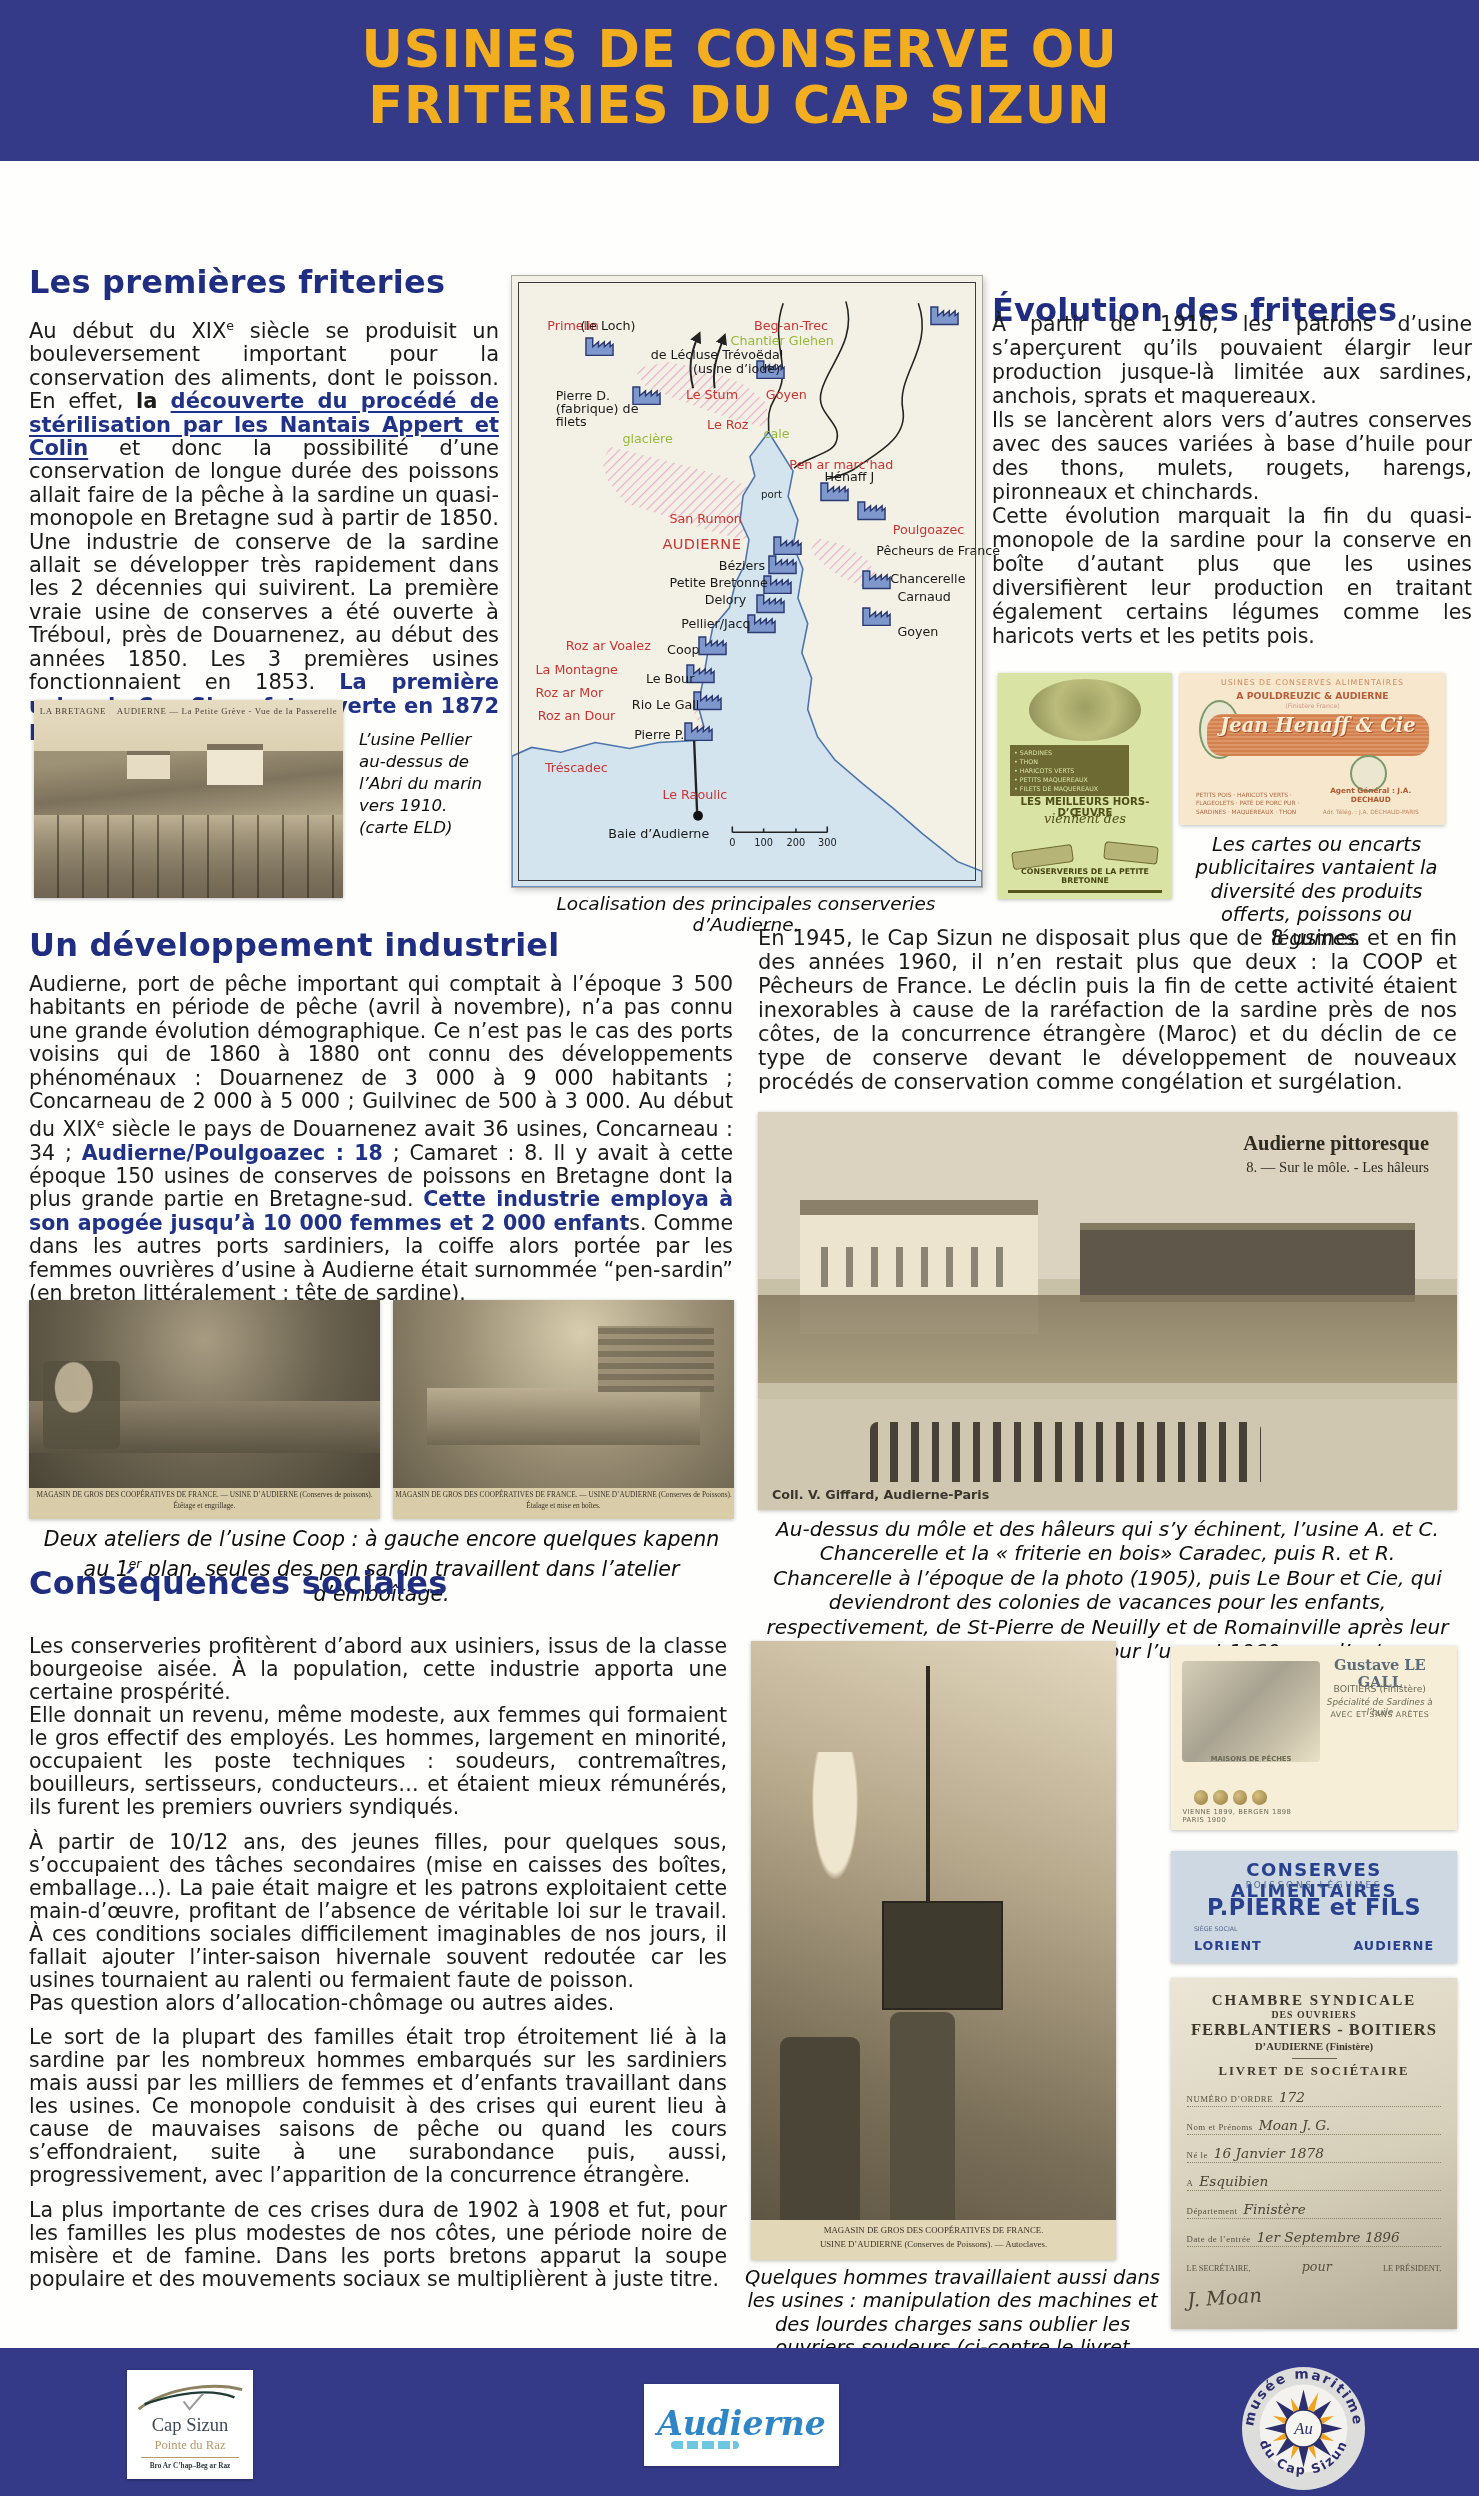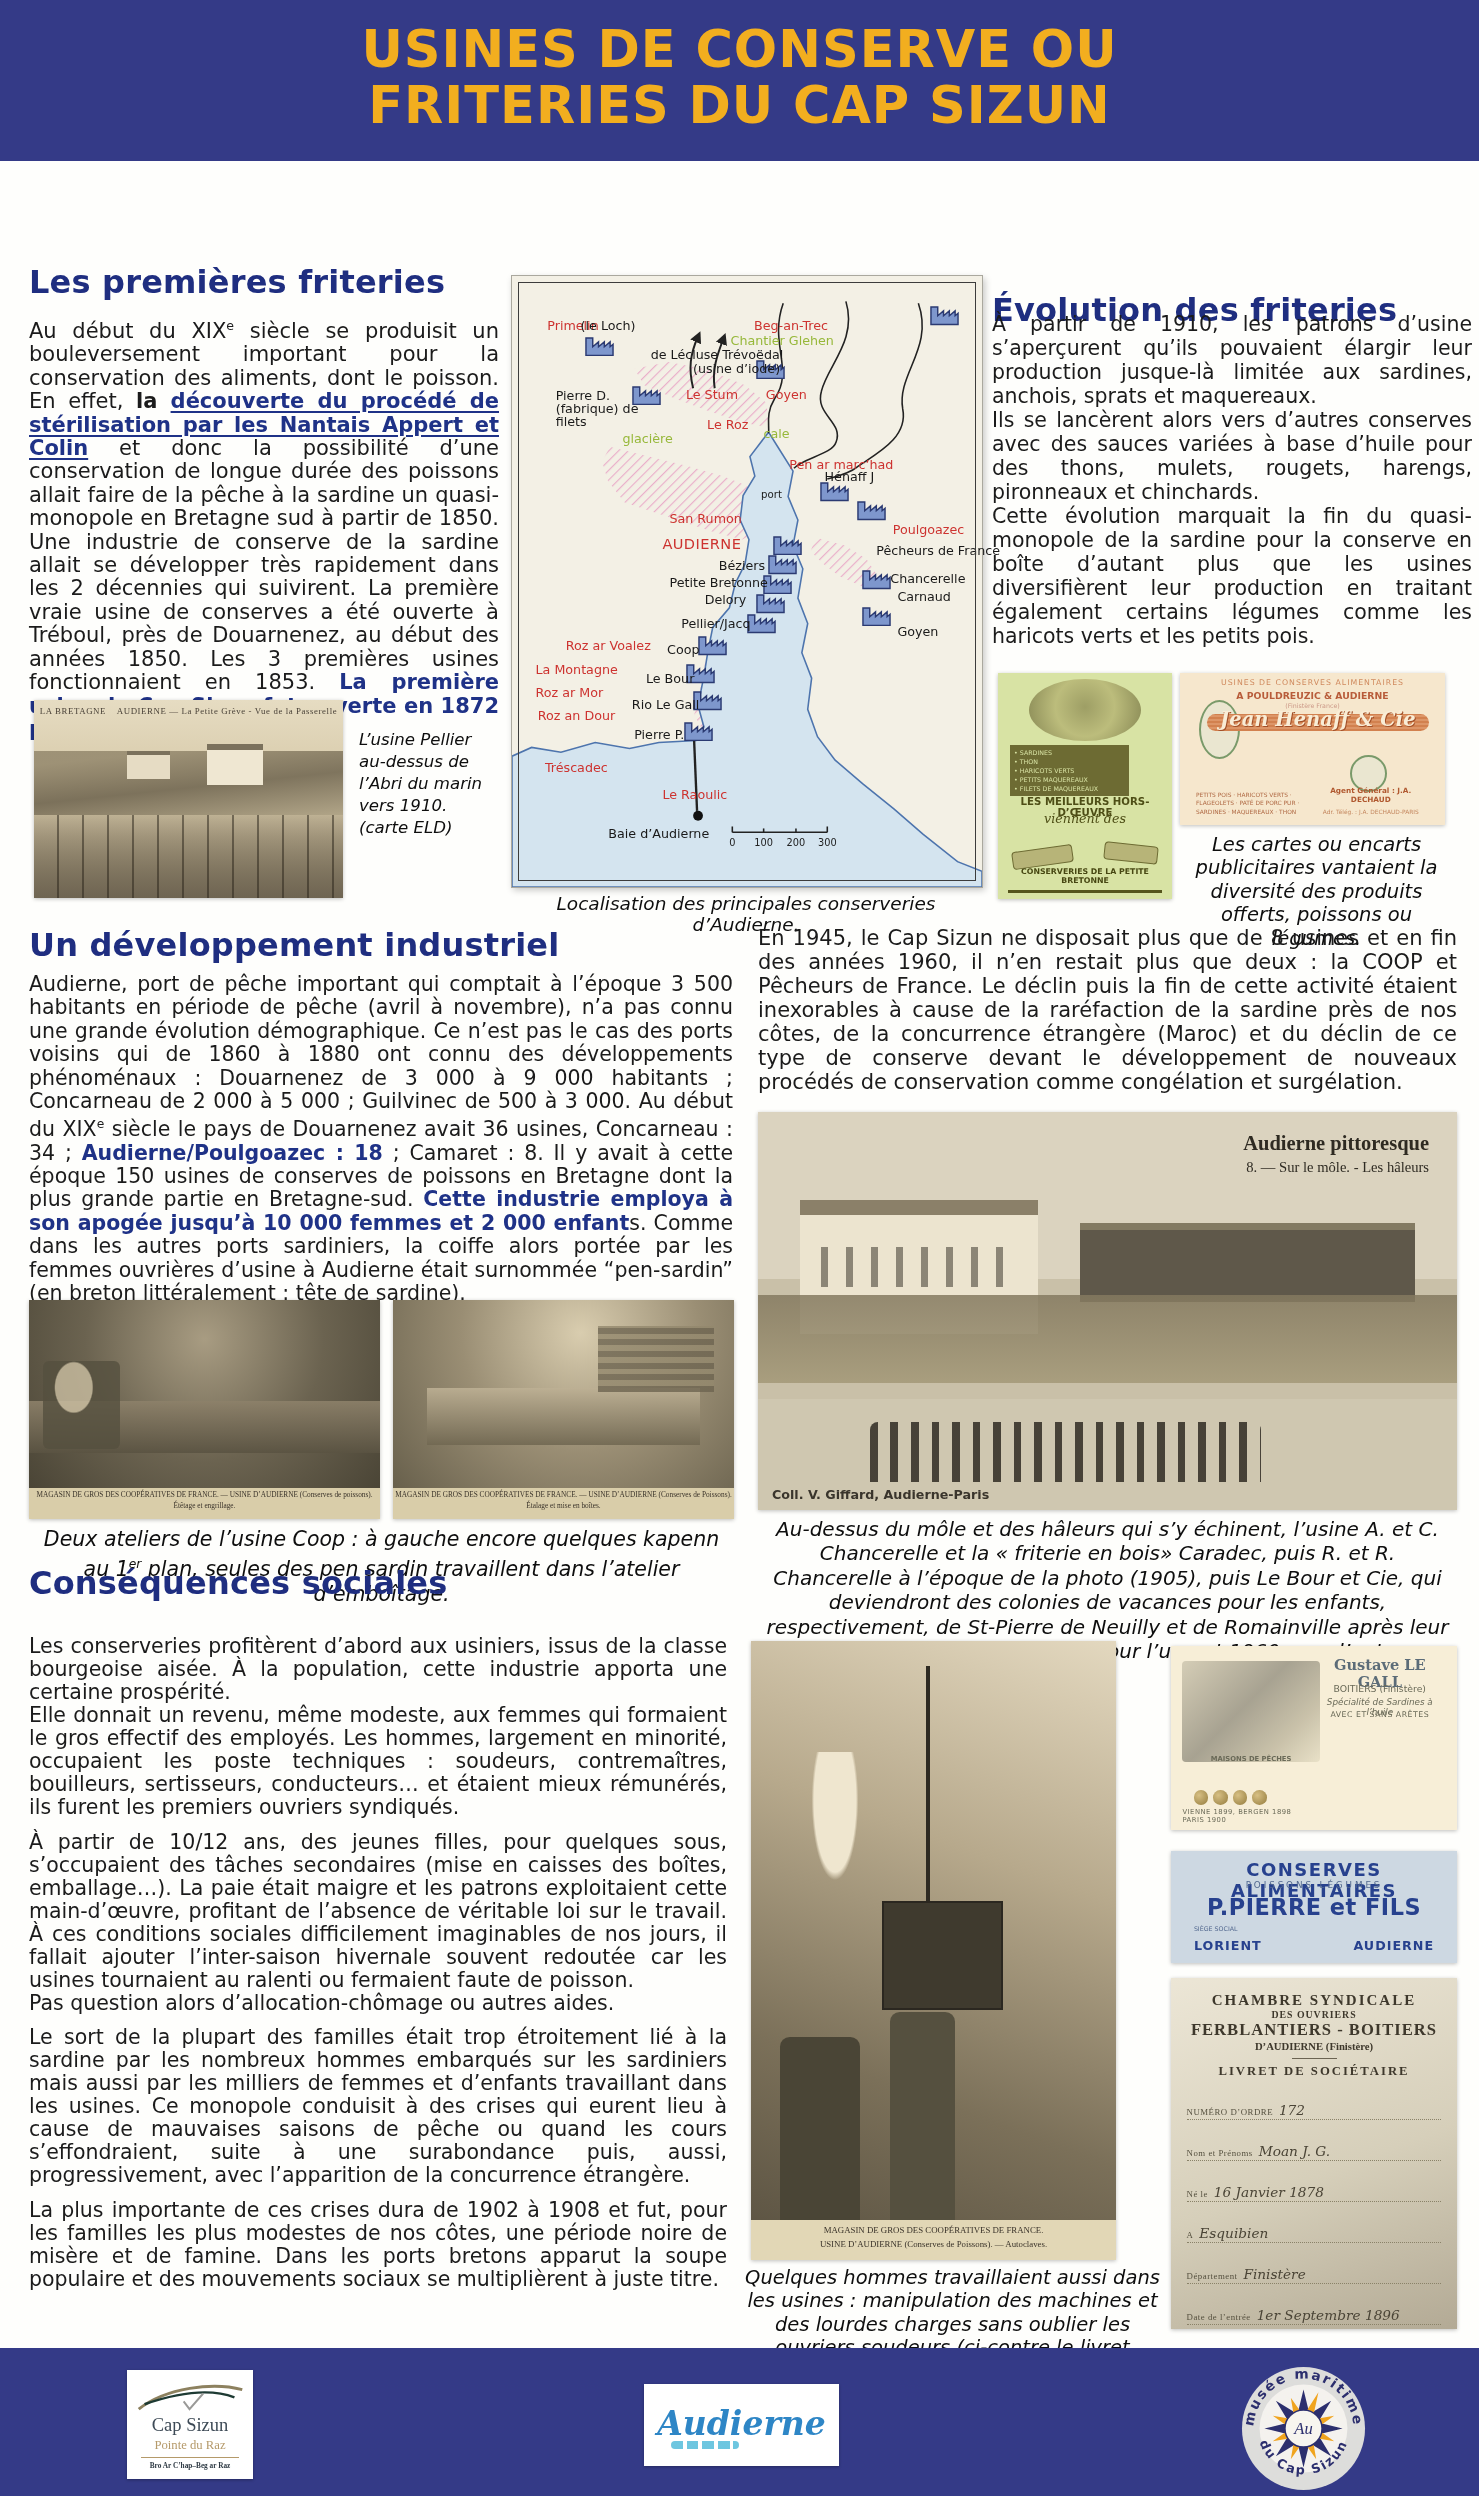--- a/index.html
+++ b/index.html
@@ -53,23 +53,23 @@
   .gc-l1{position:absolute;top:123px;left:0;right:0;text-align:center;font-weight:bold;font-size:10.2px;color:#4e4e16;}
   .gc-l2{position:absolute;top:138px;left:0;right:0;text-align:center;font-style:italic;
          font-family:"DejaVu Serif",serif;font-size:12.7px;color:#4e4e16;}
   .gc-tin{position:absolute;height:15.6px;border-radius:3.9px;background:#b7b478;border:1px solid #6d6b33;}
   .gc-l3{position:absolute;bottom:13.7px;left:0;right:0;text-align:center;font-weight:bold;font-size:7.8px;color:#474712;}
   .gc-rule{position:absolute;bottom:5.9px;left:6%;right:6%;height:2.9px;background:#55551c;}
   .hc{background:#f6e7cd;color:#c4734c;}
   .hc-t1{position:absolute;top:4.9px;left:0;right:0;text-align:center;font-size:7.8px;letter-spacing:1px;color:#d08a5e;}
   .hc-t2{position:absolute;top:16.6px;left:0;right:0;text-align:center;font-size:9.3px;font-weight:bold;color:#b85c3a;}
   .hc-t3{position:absolute;top:29px;left:0;right:0;text-align:center;font-size:6.3px;color:#c98;}
-  .hc-banner{position:absolute;top:41px;left:10%;right:6%;height:17px;border-radius:15.6px;
+  .hc-banner{position:absolute;top:41px;left:10%;right:6%;height:42px;border-radius:15.6px;
              background:repeating-linear-gradient(0deg,#d2814f 0 2px,#dd9668 2px 3.9px);
-             display:flex;align-items:flex-end;justify-content:center;}
+             display:flex;align-items:flex-start;justify-content:center;}
   .hc-name{font-family:"DejaVu Serif",serif;font-style:italic;font-weight:bold;font-size:19.5px;color:#f9edd6;text-shadow:1px 1px 0 #a14f28;}
   .hc-oval{position:absolute;border:2px solid #7a9a6a;background:#eae6d0;}
   .hc-prod{position:absolute;left:6%;bottom:7.8px;width:40%;font-size:5.9px;line-height:1.5;color:#b06a45;}
   .hc-agent{position:absolute;right:5%;bottom:21.5px;width:46%;text-align:center;font-size:7.3px;font-weight:bold;color:#b0582f;}
   .hc-agent2{position:absolute;right:5%;bottom:9.8px;width:46%;text-align:center;font-size:5.9px;color:#c4875f;}
   .lg{background:#f7eed7;}
   .lg-etch{position:absolute;left:4%;top:8%;width:48%;height:55%;
            background:linear-gradient(135deg,#c9c2ab 0%,#8d897a 45%,#b9b29a 75%,#e4dcc2 100%);
            border-radius:3.9px;opacity:.75;}
   .lg-name{position:absolute;right:4%;top:9.8px;width:46%;text-align:center;font-family:"DejaVu Serif",serif;
@@ -88,21 +88,21 @@
   .lv{background:linear-gradient(160deg,#ece6d6 0%,#d6cfba 55%,#b3aa95 100%);
       font-family:"Liberation Serif",serif;color:#3e382c;padding:13.7px 15.6px;box-sizing:border-box;}
   .lv h4{margin:0;text-align:center;font-weight:bold;}
   .lv-h1{font-size:15px;letter-spacing:2px;}
   .lv-h2{font-size:9.8px;letter-spacing:1px;margin-top:2.9px;}
   .lv-h3{font-size:16.6px;letter-spacing:1px;margin-top:3.9px;}
   .lv-h4{font-size:10.7px;margin-top:2.9px;}
   .lv-h5{font-size:12.7px;letter-spacing:2px;margin-top:9.8px;}
   .lv-div{width:45px;height:1px;background:#6b6452;margin:5.9px auto;}
   .lv-rows{margin-top:9.8px;}
-  .lv-row{display:flex;align-items:baseline;gap:5.9px;margin-top:23px;border-bottom:1px dotted #8a8268;padding-bottom:1px;}
+  .lv-row{display:flex;align-items:baseline;gap:5.9px;margin-top:10px;border-bottom:1px dotted #8a8268;padding-bottom:1px;}
   .lv-label{font-size:8.8px;letter-spacing:0.5px;color:#55503f;white-space:nowrap;}
   .lv-value{font-family:"DejaVu Serif",serif;font-style:italic;font-size:13.7px;color:#4a4436;}
   .lv-sig{display:flex;justify-content:space-between;align-items:baseline;margin-top:11.7px;font-size:8.3px;color:#55503f;}
   .lv-sig .mid{font-family:"DejaVu Serif",serif;font-style:italic;font-size:12.7px;}
   .lv-scrawl{margin-top:5.9px;font-family:"DejaVu Serif",serif;font-style:italic;font-size:19.5px;color:#4a4436;transform:rotate(-4deg);}
   
   .logo-box{position:absolute;background:#fff;box-shadow:0 1px 2.9px rgba(0,0,0,.3);}
   .cs-text{position:absolute;left:0;right:0;text-align:center;font-family:"Liberation Serif",serif;}
   .cs-1{top:45px;font-size:18.5px;color:#3d4a56;}
   .cs-2{top:68px;font-size:12.7px;color:#b59a6a;}

